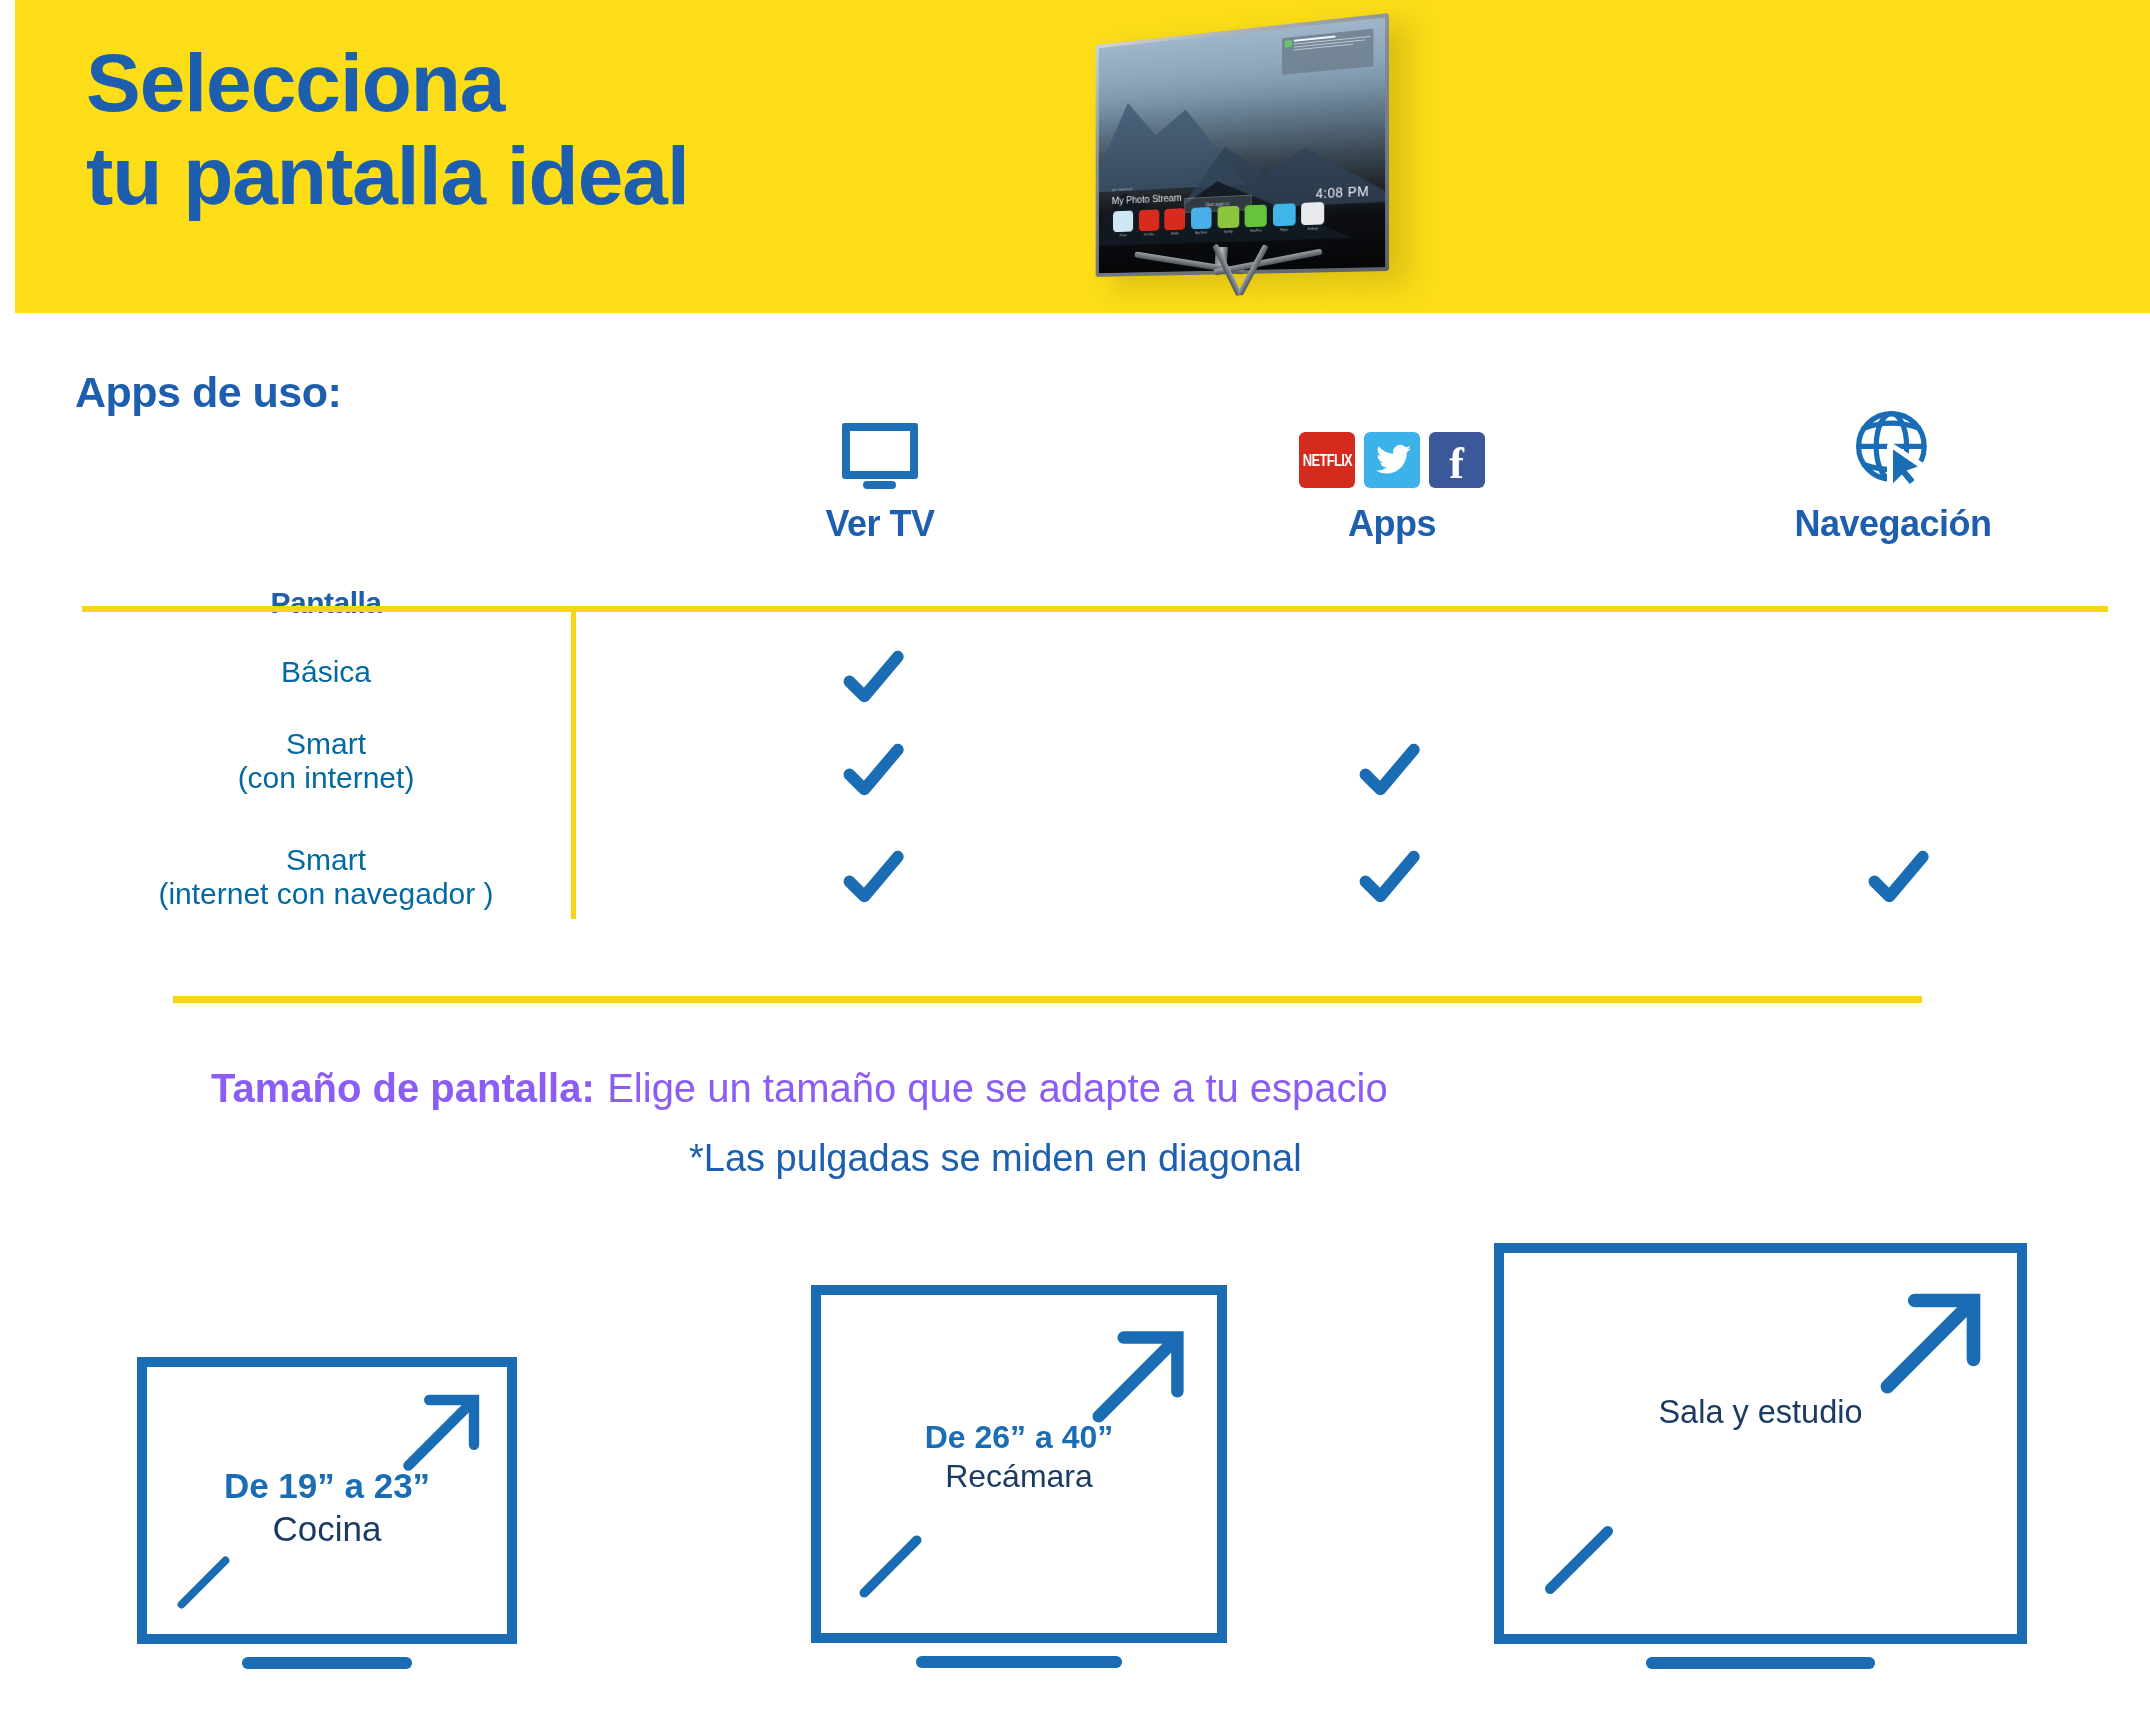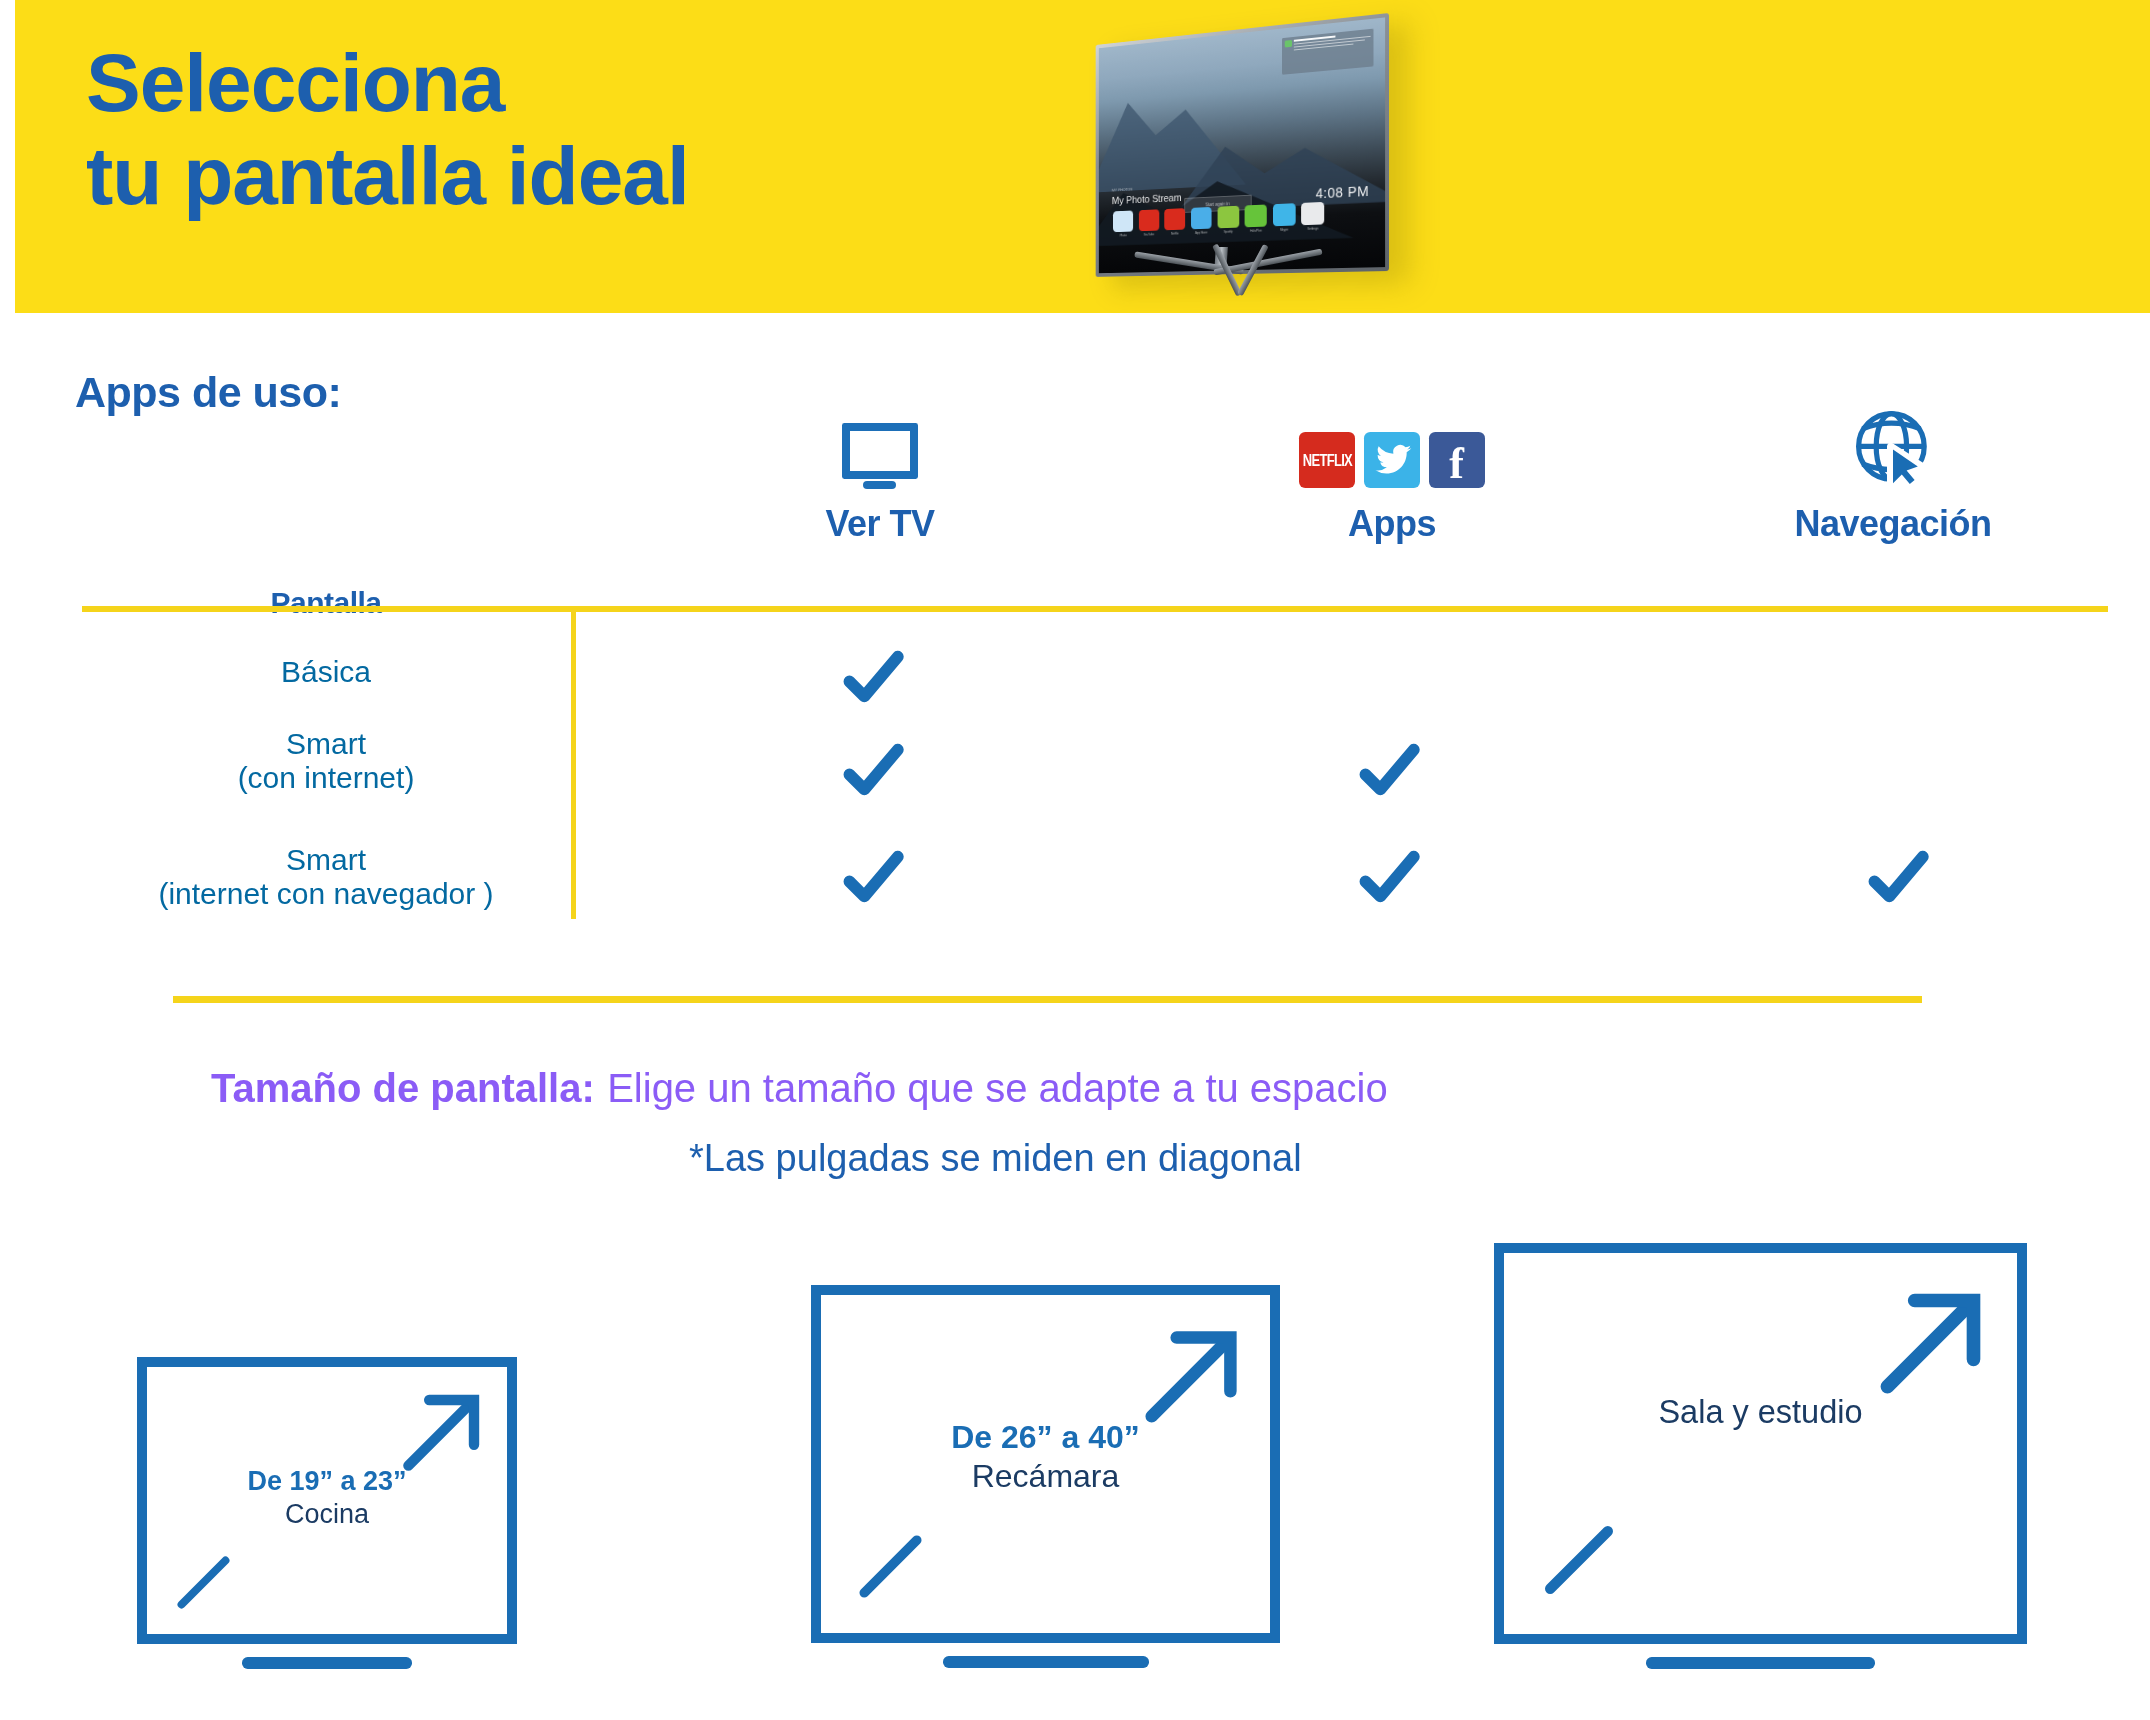--- a/index.html
+++ b/index.html
@@ -348,26 +348,26 @@
   }
   .tvbox .text .t1 { font-weight: bold; color: #1A6DB4; display: block; }
   .tvbox .text .t2 { font-weight: normal; color: #1b3b63; display: block; }
   .tvbox .arrow { position: absolute; }
   .tvbox .tick  { position: absolute; }
   .tvbox .arrow svg, .tvbox .tick svg { display: block; width: 100%; height: 100%; }
 
   #tvbox-0 { left: 122px; top: 1357px; }
   #tvbox-0 .frame { width: 380px; height: 287px; }
   #tvbox-0 .stand { width: 170px; }
-  #tvbox-0 .text  { top: 98px; font-size: 27px; }
+  #tvbox-0 .text  { top: 98px; font-size: 35px; }
   #tvbox-0 .arrow { right: 25px; top: 25px; width: 80px; height: 80px; }
   #tvbox-0 .tick  { left: 26px; bottom: 21.5px; width: 61px; height: 61px; }
 
   #tvbox-1 { left: 796px; top: 1285px; }
-  #tvbox-1 .frame { width: 469px; height: 358px; }
+  #tvbox-1 .frame { width: 416px; height: 358px; }
   #tvbox-1 .stand { width: 206px; }
   #tvbox-1 .text  { top: 123px; font-size: 32px; }
   #tvbox-1 .arrow { right: 30px; top: 32.5px; width: 96px; height: 96px; }
   #tvbox-1 .tick  { left: 32.5px; bottom: 30px; width: 73px; height: 73px; }
 
   #tvbox-2 { left: 1479px; top: 1243px; }
   #tvbox-2 .frame { width: 533px; height: 401px; }
   #tvbox-2 .stand { width: 229px; }
   #tvbox-2 .text  { top: 140px; font-size: 32.5px; }
   #tvbox-2 .arrow { right: 33px; top: 37px; width: 105px; height: 105px; }

